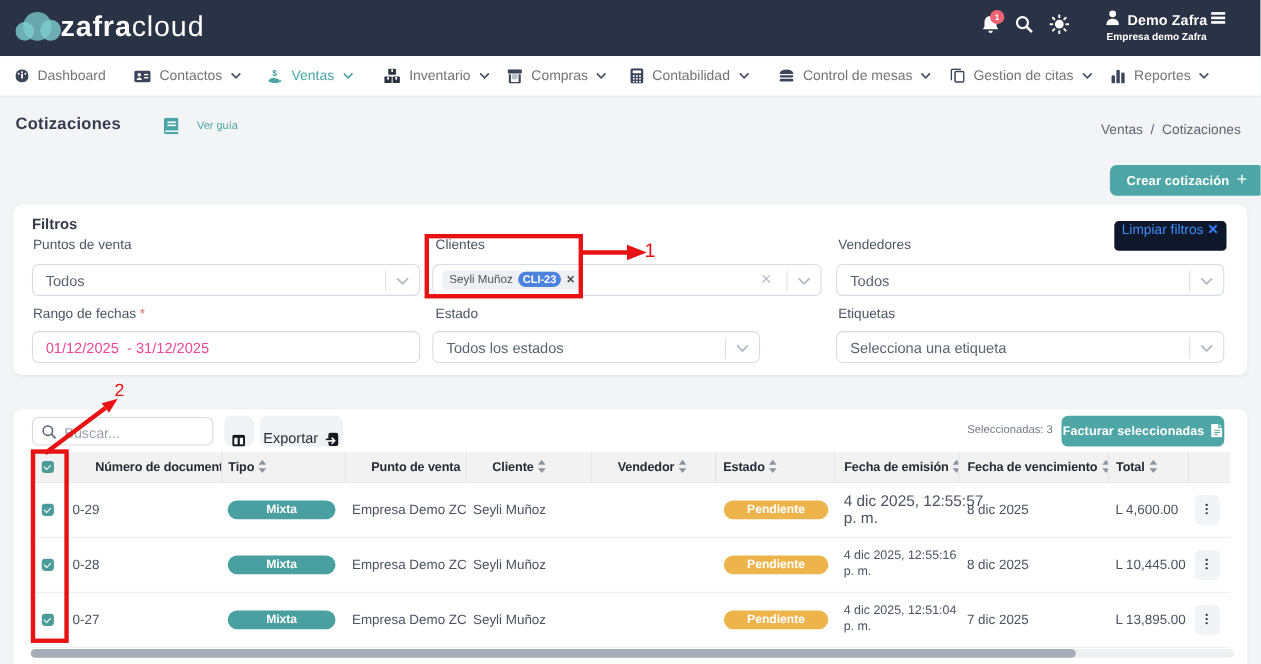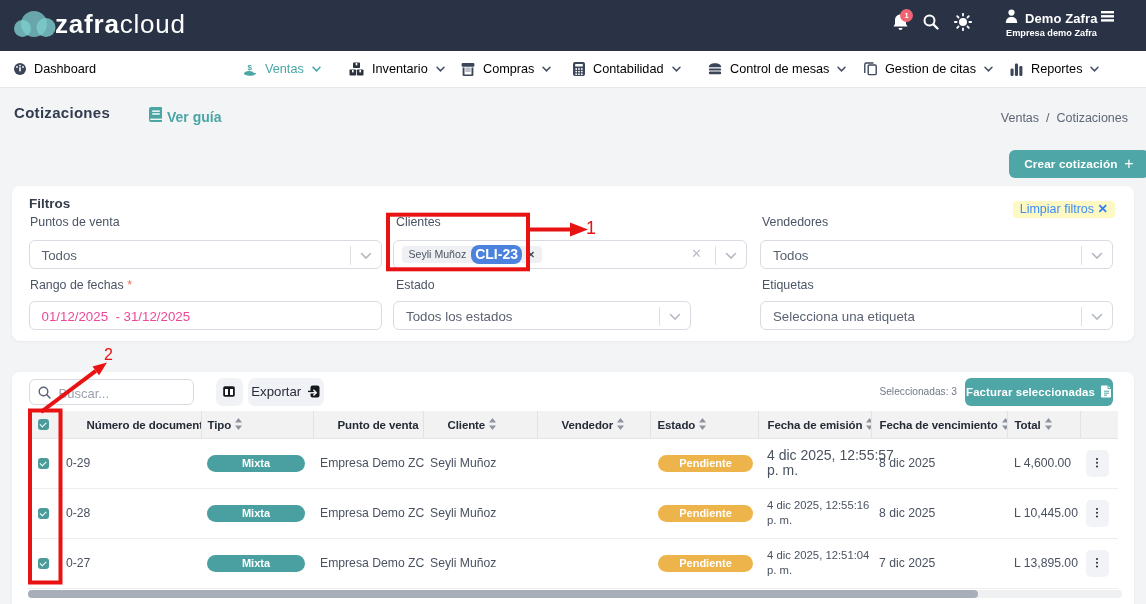--- a/index.html
+++ b/index.html
@@ -8,27 +8,27 @@
   .abs { position:absolute; }
 
   
   .topbar { position:absolute; left:0; top:0; width:1146px; height:51px; background:#2a3245; }
   .logo-zafra { position:absolute; left:55px; top:9px; font-size:26px; font-weight:700; color:#fff; letter-spacing:.8px; }
   .logo-zafra span { font-weight:400; color:#fdfdfd; }
   .tb-ico { position:absolute; }
 
   
   .nav { position:absolute; left:0; top:51px; width:1146px; height:37px; background:#fff; border-bottom:1px solid #e7e8ea; }
-  .nav-item { position:absolute; top:0; height:36px; display:flex; align-items:center; gap:8px; font-size:12.7px; color:#000000; white-space:nowrap; }
+  .nav-item { position:absolute; top:0; height:36px; display:flex; align-items:center; gap:8px; font-size:12.7px; color:#737373; white-space:nowrap; }
   .nav-item svg { flex:0 0 auto; }
   .nav-item.active { color:#4aa5a5; }
 
   
   .pg-title { position:absolute; left:14px; top:104px; font-size:15px; font-weight:700; color:#333b4e; letter-spacing:.3px; }
-  .ver-guia { position:absolute; left:167px; top:109px; font-size:14px; font-weight:700; color:#4aa5a5; }
+  .ver-guia { position:absolute; left:179px; top:109px; font-size:10px; font-weight:400; color:#4aa5a5; }
   .crumb { position:absolute; right:18px; top:111px; font-size:12.5px; color:#5d6675; }
   .btn-teal { background:#4ea6a6; color:#fff; font-weight:700; border-radius:6px; display:flex; align-items:center; justify-content:center; font-size:11.8px; letter-spacing:.1px; }
 
   
   .card { position:absolute; background:#fff; border-radius:8px; box-shadow:0 1px 3px rgba(40,50,70,.06); }
   .filters-card { left:12px; top:186px; width:1122px; height:155px; }
   .table-card { left:12px; top:372px; width:1122px; height:240px; }
 
   .flabel { position:absolute; font-size:12.4px; color:#4b5565; }
   .finput { position:absolute; height:29px; border:1px solid #d8dce2; border-radius:6px; background:#fff; font-size:13.3px; color:#5a6372; }
@@ -47,21 +47,21 @@
   .cb { display:inline-block; width:11px; height:11px; border-radius:3px; background:#4b9b9b; position:relative; vertical-align:middle; }
   .cb::after { content:""; position:absolute; left:2.4px; top:2.8px; width:5px; height:2.8px; border-left:1.5px solid #fff; border-bottom:1.5px solid #fff; transform:rotate(-45deg); }
   .sort { display:inline-block; vertical-align:-1.5px; margin-left:3px; }
   .kebab { position:absolute; width:22.5px; height:27px; background:#f1f3f6; border-radius:5px; }
   .kebab::after { content:""; position:absolute; left:10px; top:8px; width:2.4px; height:2.4px; background:#20262f; border-radius:50%; box-shadow:0 3.8px 0 #20262f, 0 7.6px 0 #20262f; }
   table.grid td:nth-child(3), table.grid th:nth-child(3) { padding-left:6px; }
   table.grid td:nth-child(4), table.grid td:nth-child(5) { padding-left:7px; }
   table.grid th:nth-child(7), table.grid th:nth-child(10), table.grid td:nth-child(10) { padding-left:7px; }
   table.grid td:nth-child(8), table.grid th:nth-child(8) { padding-left:9px; }
   table.grid td:nth-child(9), table.grid th:nth-child(9) { padding-left:8px; }
-  .toolbtn { position:absolute; top:5.5px; height:28px; background:#f0f2f5; border-radius:7px; display:flex; align-items:center; justify-content:center;margin-left:12px; }
+  .toolbtn { position:absolute; top:5.5px; height:28px; background:#f0f2f5; border-radius:7px; display:flex; align-items:flex-end; justify-content:center; }
 </style>
 </head>
 <body>
 
 <div class="topbar">
   <svg class="abs" style="left:14px;top:9px" width="42" height="34" viewBox="0 0 42 34">
     <circle cx="8.5" cy="19.5" r="8.5" fill="#7ecdcd" opacity="0.8"></circle>
     <circle cx="20" cy="15" r="13" fill="#7ecdcd" opacity="0.75"></circle>
     <circle cx="32" cy="18.5" r="9.5" fill="#7ecdcd" opacity="0.8"></circle>
   </svg>
@@ -109,20 +109,33 @@
 <div class="nav" id="nav">
   <div class="nav-item" style="left:14px;">
     <svg width="12" height="12" viewBox="0 0 12 12">
         <circle cx="6" cy="6" r="6" fill="#3c465a"></circle>
         <rect x="5.2" y="4" width="1.6" height="4.5" rx="0.8" fill="#fff"></rect>
         <circle cx="3" cy="4" r="0.9" fill="#fff"></circle>
         <circle cx="6" cy="2.6" r="0.9" fill="#fff"></circle>
         <circle cx="9" cy="4" r="0.9" fill="#fff"></circle>
       </svg>
     Dashboard
+  </div>
+  <div class="nav-item" style="left:122px;">
+    <svg width="15" height="11" viewBox="0 0 15 11">
+        <rect x="0" y="0" width="15" height="11" rx="2" fill="#3c465a"></rect>
+        <circle cx="4.6" cy="4" r="1.6" fill="#fff"></circle>
+        <path d="M2.2 8.8 c0-1.6 1.1-2.4 2.4-2.4 s2.4 .8 2.4 2.4 z" fill="#fff"></path>
+        <rect x="9" y="3.2" width="3.8" height="1.3" fill="#fff"></rect>
+        <rect x="9" y="6" width="3.8" height="1.3" fill="#fff"></rect>
+      </svg>
+    Contactos
+    <svg width="9" height="6" viewBox="0 0 9 6">
+        <path d="M1 1.2 L4.5 4.8 L8 1.2" fill="none" stroke="#454f62" stroke-width="1.5" stroke-linecap="round"></path>
+      </svg>
   </div>
   <div class="nav-item active" style="left:243px;">
     <svg width="14" height="13" viewBox="0 0 14 13">
         <text x="4.4" y="6.5" font-size="8" font-weight="bold" fill="#4aa5a5" font-family="Liberation Sans">$</text>
         <path d="M1 10.2 c1.5-2 3.5-2.6 5.6-2.2 l3.4 .8 c.9 .25 .9 1.4 -.1 1.55 l-3 .45 4.8-.9 c1.2-.25 1.7 .9 .6 1.5 -1.9 1-4 1.6-6.3 1.3 -1.8-.25-3.2-.7-5-1.5 z" fill="#4aa5a5"></path>
       </svg>
     Ventas
     <svg width="9" height="6" viewBox="0 0 9 6">
         <path d="M1 1.2 L4.5 4.8 L8 1.2" fill="none" stroke="#4aa5a5" stroke-width="1.5" stroke-linecap="round"></path>
       </svg>
@@ -213,36 +226,36 @@
   <rect x="3.2" y="3.4" width="7.6" height="1.5" fill="#fff" opacity=".95"></rect>
   <rect x="3.2" y="6.2" width="7.6" height="1.5" fill="#fff" opacity=".95"></rect>
   <rect x="1.2" y="11.6" width="11.8" height="1.4" fill="#fff" opacity=".9"></rect>
 </svg>
 <div class="ver-guia">Ver guía</div>
 <div class="crumb">Ventas&nbsp;&nbsp;/&nbsp;&nbsp;Cotizaciones</div>
 <div class="btn-teal abs" style="left:1009px;top:150px;width:140px;height:28px;">Crear cotización&nbsp;&nbsp;<span style="font-size:16px;font-weight:400;">+</span></div>
 
 <div class="card filters-card" id="filters">
   <div class="abs" style="left:17px;top:10px;font-size:13.5px;font-weight:700;color:#353c49;">Filtros</div>
-  <div class="abs" style="right:19px;top:15px;height:17px;background:#fef9c3;border-radius:4px;padding:0 7px;font-size:12.5px;color:#3b8cfa;line-height:17px;">Limpiar filtros <span style="font-weight:700;color:#2f7df7;">✕</span></div>
+  <div class="abs" style="right:19px;top:15px;height:27px;background:#0f172a;border-radius:4px;padding:0 7px;font-size:12.5px;color:#3b8cfa;line-height:17px;">Limpiar filtros <span style="font-weight:700;color:#2f7df7;">✕</span></div>
 
   <div class="flabel" style="left:18px;top:29px;">Puntos de venta</div>
   <div class="finput" style="left:16.5px;top:54px;width:353px;">
     <span class="val">Todos</span>
     <span class="sel-sep"></span>
     <svg class="sel-chev" width="12" height="8" viewBox="0 0 12 8">
         <path d="M1.5 1.5 L6 6 L10.5 1.5" fill="none" stroke="#b3b8c2" stroke-width="1.6" stroke-linecap="round"></path>
       </svg>
   </div>
 
   <div class="flabel" style="left:384px;top:29px;">Clientes</div>
   <div class="finput" style="left:381px;top:54px;width:354px;">
     <div class="abs" style="left:7.5px;top:4.5px;height:17px;background:#eef0f3;border-radius:4px;display:flex;align-items:center;padding:0 7px;gap:5px;">
       <span style="font-size:10.6px;color:#4c5563;">Seyli Muñoz</span>
-      <span style="background:#4b82dd;color:#fff;font-size:14px;font-weight:700;border-radius:8px;padding:1.5px 4px;">CLI-23</span>
+      <span style="background:#4b82dd;color:#fff;font-size:10px;font-weight:700;border-radius:8px;padding:1.5px 4px;">CLI-23</span>
       <span style="font-size:9.5px;font-weight:700;color:#3c4450;">✕</span>
     </div>
     <span class="abs" style="right:44px;top:5px;font-size:13px;color:#b9bec7;">✕</span>
     <span class="sel-sep"></span>
     <svg class="sel-chev" width="12" height="8" viewBox="0 0 12 8">
         <path d="M1.5 1.5 L6 6 L10.5 1.5" fill="none" stroke="#b3b8c2" stroke-width="1.6" stroke-linecap="round"></path>
       </svg>
   </div>
 
   <div class="flabel" style="left:750px;top:29px;">Vendedores</div>

